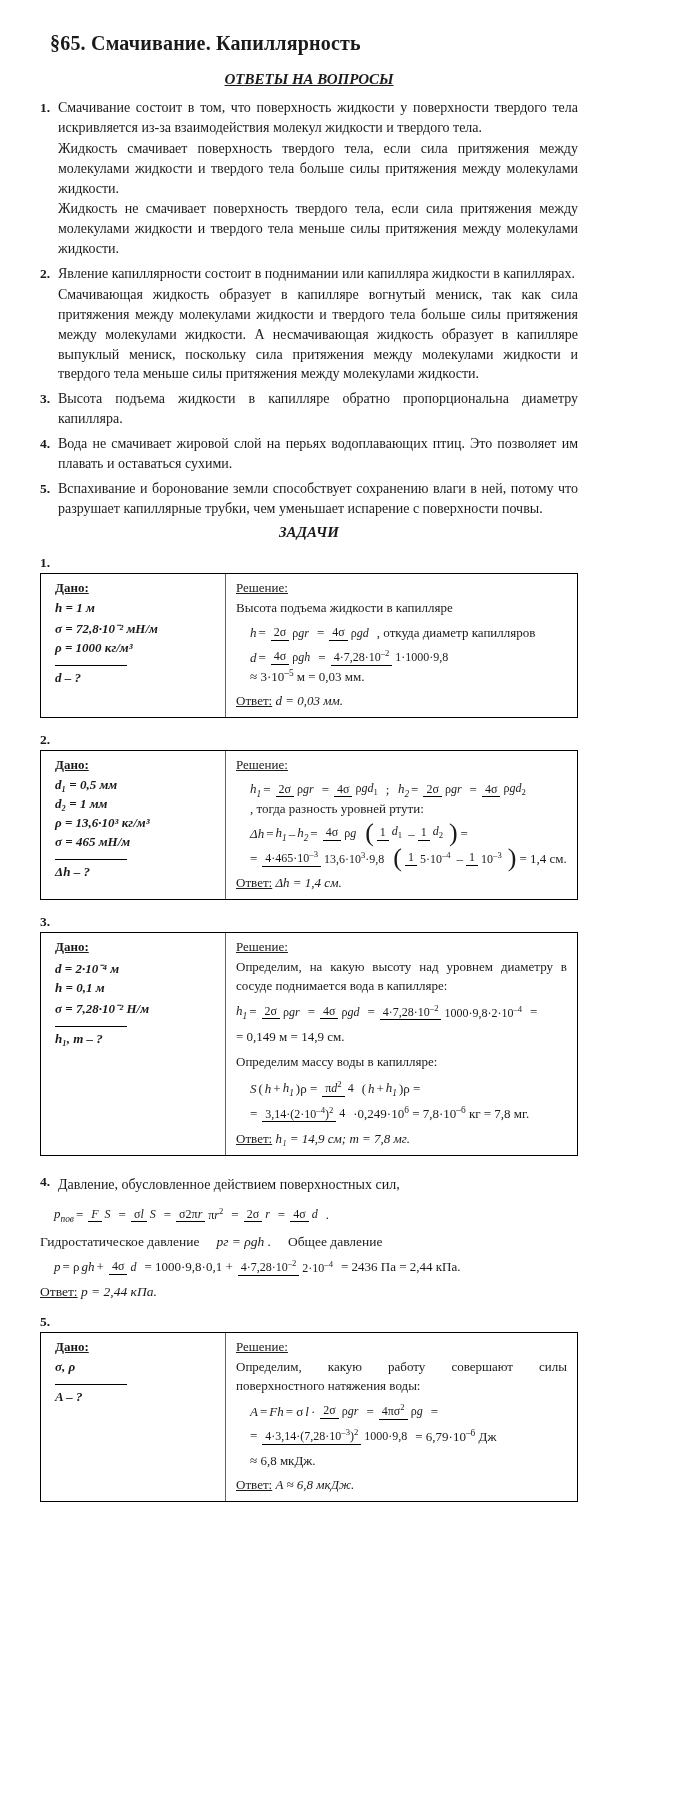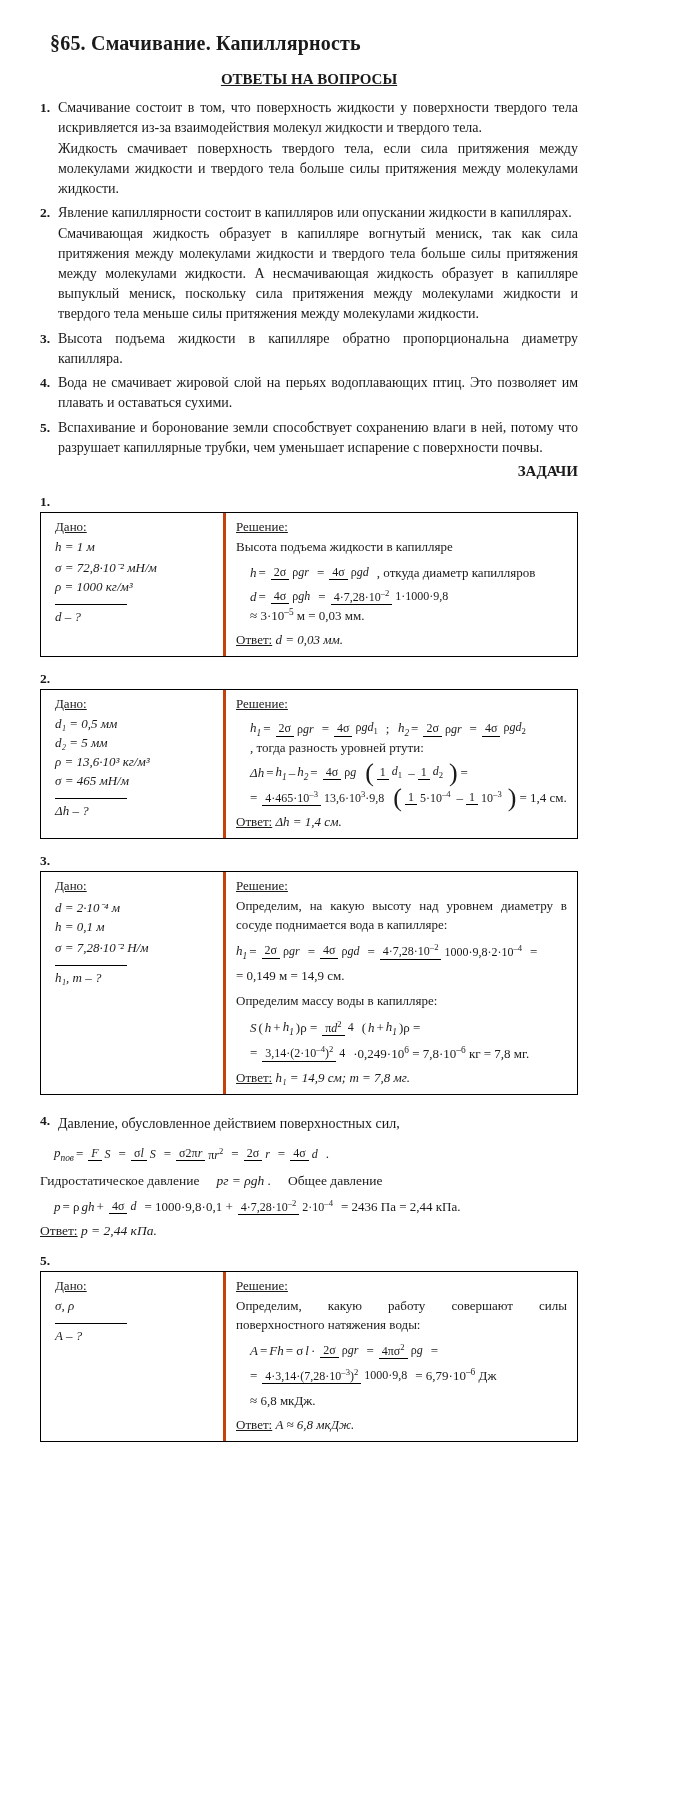--- a/index.html
+++ b/index.html
@@ -18,20 +18,21 @@
   }
   .title{
     font-size:20px;
     font-weight:bold;
     margin:4px 0 16px 10px;
     letter-spacing:0.2px;
   }
   .section-head{
     text-align:center;
     font-weight:bold;
+    font-style:italic;
     text-decoration:underline;
     font-size:15px;
     margin:0 0 10px 0;
   }
   .section-head.plain{ text-decoration:none; }
   .qa-list{ margin:0; padding:0; list-style:none; }
   .qa-item{
     display:flex;
     align-items:flex-start;
     margin-bottom:4px;
@@ -57,23 +58,24 @@
   }
   .task-box{
     border:1px solid #000;
     display:flex;
     width:100%;
     box-sizing:border-box;
   }
   .given{
     flex:0 0 185px;
     box-sizing:border-box;
-    border-right:3px solid #c2410c;
+    border-right:1px solid #c2410c;
     padding:6px 8px 8px 14px;
     font-size:13px;
+    font-weight:bold;
   }
   .given .lbl{
     text-decoration:underline;
     margin-bottom:4px;
   }
   .given .row{
     margin:3px 0;
     white-space:nowrap;
   }
   .given .find{
@@ -128,27 +130,28 @@
 
   <div class="section-head">ОТВЕТЫ НА ВОПРОСЫ</div>
 
   <div class="qa-list">
 
     <div class="qa-item">
       <div class="qa-num">1.</div>
       <div class="qa-body">
         <p>Смачивание состоит в том, что поверхность жидкости у поверхности твердого тела искривляется из-за взаимодействия молекул жидкости и твердого тела.</p>
         <p>Жидкость смачивает поверхность твердого тела, если сила притяжения между молекулами жидкости и твердого тела больше силы притяжения между молекулами жидкости.</p>
+        <p>Жидкость не смачивает поверхность твердого тела, если сила притяжения между молекулами жидкости и твердого тела меньше силы притяжения между молекулами жидкости.</p>
       </div>
     </div>
 
     <div class="qa-item">
       <div class="qa-num">2.</div>
       <div class="qa-body">
-        <p>Явление капиллярности состоит в капилляров или опускании жидкости в капиллярах.</p>
+        <p>Явление капиллярности состоит в поднимании или капилляра жидкости в капиллярах.</p>
         <p>Смачивающая жидкость образует в капилляре вогнутый мениск, так как сила притяжения между молекулами жидкости и твердого тела больше силы притяжения между молекулами жидкости. А несмачивающая жидкость образует в капилляре выпуклый мениск, поскольку сила притяжения между молекулами жидкости и твердого тела меньше силы притяжения между молекулами жидкости.</p>
       </div>
     </div>
 
     <div class="qa-item">
       <div class="qa-num">3.</div>
       <div class="qa-body">
         <p>Высота подъема жидкости в капилляре обратно пропорциональна диаметру капилляра.</p>
       </div>
     </div>
@@ -162,21 +165,21 @@
 
     <div class="qa-item">
       <div class="qa-num">5.</div>
       <div class="qa-body">
         <p>Вспахивание и боронование земли способствует сохранению влаги в ней, потому что разрушает капиллярные трубки, чем уменьшает испарение с поверхности почвы.</p>
       </div>
     </div>
 
   </div>
 
-  <div class="section-head plain" style="text-align:right;">ЗАДАЧИ</div>
+  <div class="section-head plain" style="">ЗАДАЧИ</div>
 
   <div class="task-num">1.</div>
   <div class="task-box">
     <div class="given">
       <div class="lbl">Дано:</div>
       <div class="row m">h = 1 м</div>
       <div class="row m">σ = 72,8·10⁻² мН/м</div>
       <div class="row m">ρ = 1000 кг/м³</div>
       <div class="find m">d – ?</div>
     </div>
@@ -216,21 +219,21 @@
         <span class="m">d = 0,03 мм.</span>
       </div>
     </div>
   </div>
 
   <div class="task-num">2.</div>
   <div class="task-box">
     <div class="given">
       <div class="lbl">Дано:</div>
       <div class="row m">d₁ = 0,5 мм</div>
-      <div class="row m">d₂ = 5 мм</div>
+      <div class="row m">d₂ = 1 мм</div>
       <div class="row m">ρ = 13,6·10³ кг/м³</div>
       <div class="row m">σ = 465 мН/м</div>
       <div class="find m">Δh – ?</div>
     </div>
     <div class="sol">
       <div class="lbl">Решение:</div>
       <div class="eq center">
         <span class="m">h<span class="sub">1</span></span>
           <span> = </span>
         <span class="frac">

